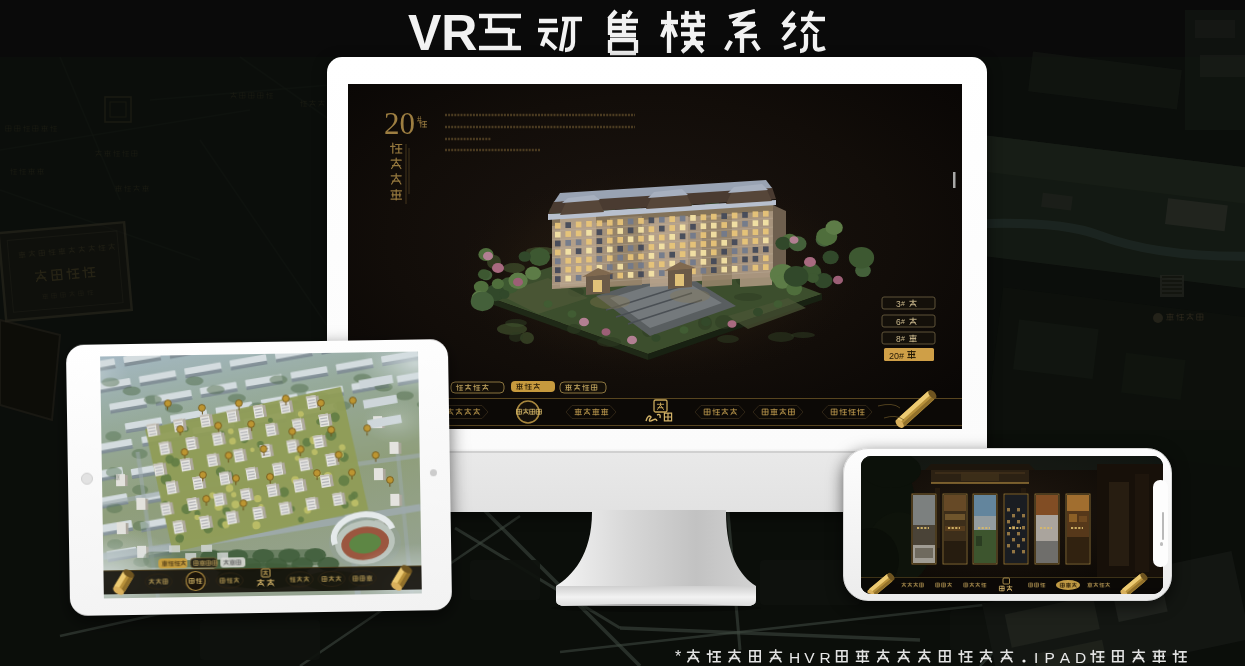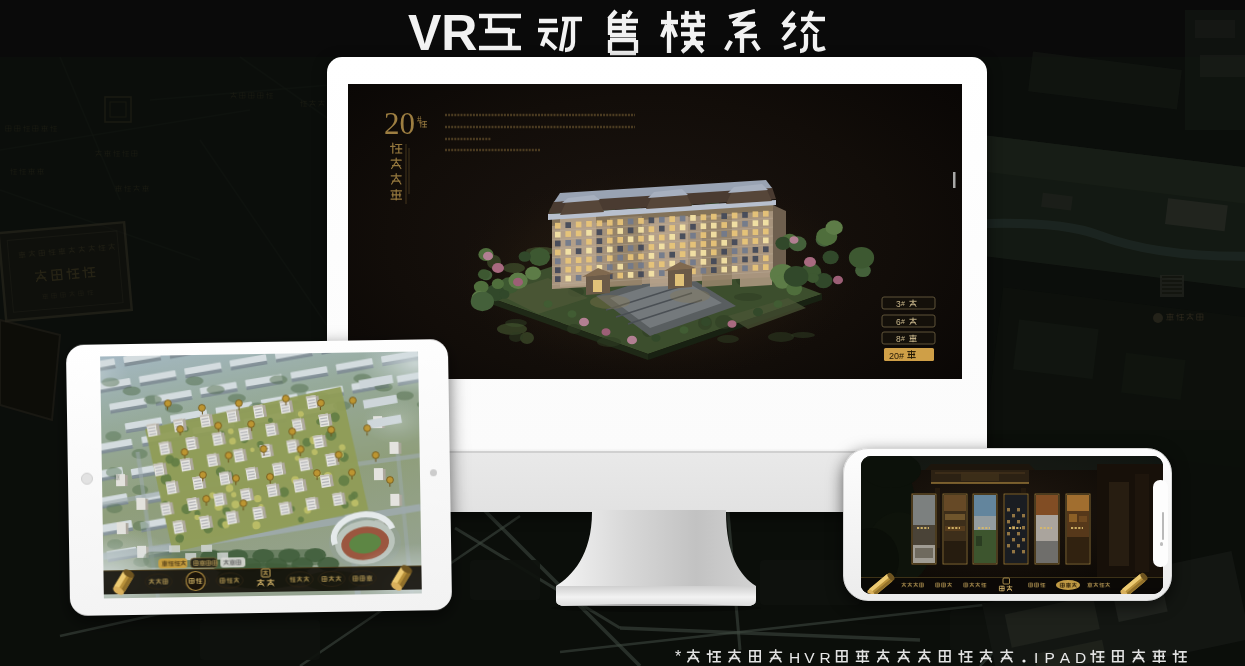--- a/index.html
+++ b/index.html
@@ -126,21 +126,21 @@
       <path d="M616 11 L609 19 M610 18 V35 M610 21 H638 M610 28 H636 M610 35 H636 M624 14 V35 M631 11 L627 17" stroke="#f2f2f2" stroke-width="4.3" fill="none" stroke-linecap="butt" stroke-linejoin="miter"></path>
       <path d="M610 40 H636 M610 40 V53 M636 40 V53 M610 53 H636" stroke="#f2f2f2" stroke-width="4.3" fill="none" stroke-linecap="butt" stroke-linejoin="miter"></path>
       <path d="M669 11 V53 M661 22 H678 M667 25 L662 37 M671 25 L676 37" stroke="#f2f2f2" stroke-width="4.3" fill="none" stroke-linecap="butt" stroke-linejoin="miter"></path>
       <path d="M681 17 H705 M687 11 L686 23 M697 11 L699 23 M681 25 H705 M692 25 V33 M681 34 H705 M691 34 Q695 44 703 52 M695 34 Q691 46 682 52 M684 43 H703" stroke="#f2f2f2" stroke-width="4.3" fill="none" stroke-linecap="butt" stroke-linejoin="miter"></path>
       <path d="M755 11 L729 17 M747 13 L733 24 M733 24 H755 M755 24 L735 36 M735 36 H757 M742 36 V53 M731 41 L726 50 M753 41 L759 50" stroke="#f2f2f2" stroke-width="4.3" fill="none" stroke-linecap="butt" stroke-linejoin="miter"></path>
       <path d="M794 12 L783 25 M783 25 H795 M795 25 L783 40 M784 48 L796 44" stroke="#f2f2f2" stroke-width="4.3" fill="none" stroke-linecap="butt" stroke-linejoin="miter"></path>
       <path d="M812 11 L809 18 M801 19 H825 M810 22 L802 32 M809 24 L818 32 M806 34 V44 Q806 51 800 51 M815 34 V46 Q815 52 825 48" stroke="#f2f2f2" stroke-width="4.3" fill="none" stroke-linecap="butt" stroke-linejoin="miter"></path>
     </svg>
     <div class="abs" style="left:327px;top:57px;width:660px;height:455px;background:linear-gradient(#ffffff 0%,#fbfbfb 86%,#e9e9e9 87%,#e2e2e2 100%);border-radius:15px;box-shadow:0 4px 14px rgba(0,0,0,0.55)">
       <div class="abs" style="left:0px;top:394px;width:660px;height:2px;background:#d0d0d0"></div>
-      <div class="abs" style="left:21px;top:27px;width:614px;height:295px;background:#0a0705;overflow:hidden">
+      <div class="abs" style="left:21px;top:27px;width:614px;height:345px;background:#0a0705;overflow:hidden">
         <svg width="614" height="347" viewBox="0 0 614 347" style="position:absolute;left:0;top:0">
           <defs>
             <radialGradient id="scrbg" cx="48%" cy="45%" r="75%">
               <stop offset="0%" stop-color="#1b1410"></stop>
               <stop offset="55%" stop-color="#120d09"></stop>
               <stop offset="100%" stop-color="#070504"></stop>
             </radialGradient>
             <radialGradient id="glow" cx="50%" cy="50%" r="50%">
               <stop offset="0%" stop-color="#2e2213" stop-opacity="0.8"></stop>
               <stop offset="70%" stop-color="#241a0e" stop-opacity="0.35"></stop>

